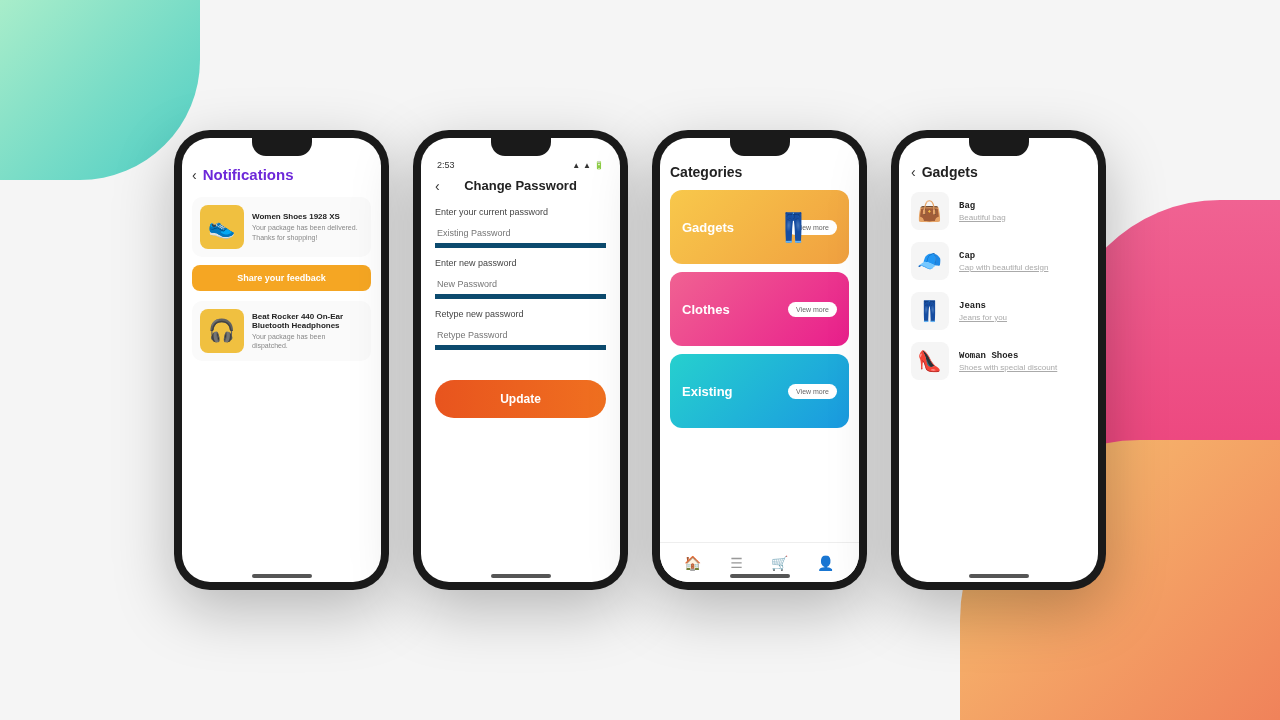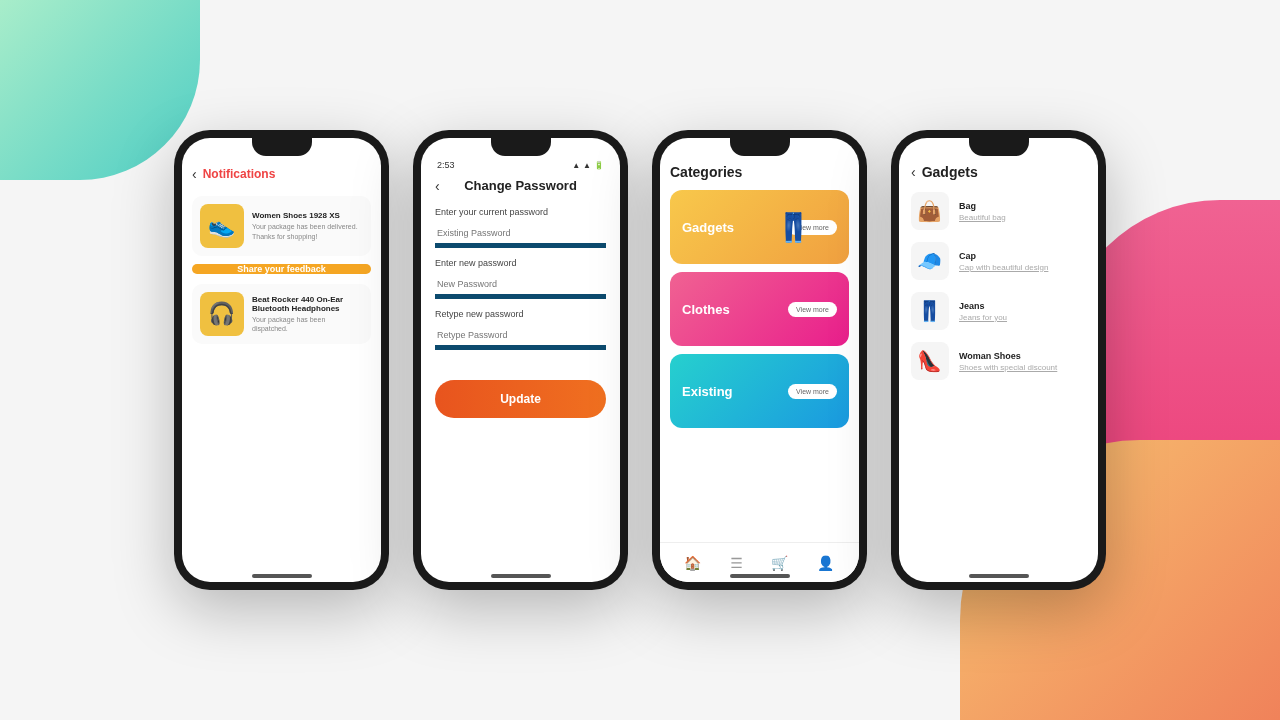--- a/index.html
+++ b/index.html
@@ -95,23 +95,23 @@
       align-items: center;
       gap: 6px;
       margin-bottom: 14px;
       margin-top: 6px;
     }
     .back-arrow {
       font-size: 14px;
       color: #333;
     }
     .page-title {
-      font-size: 12px;
+      font-size: 15px;
       font-weight: 600;
-      color: #ef4444;
+      color: #6d28d9;
     }
     .notif-card {
       display: flex;
       align-items: center;
       gap: 8px;
       background: #fafafa;
       border-radius: 10px;
       padding: 8px;
       margin-bottom: 8px;
     }
@@ -130,20 +130,21 @@
     .notif-title { font-size: 8px; font-weight: 600; color: #222; }
     .notif-desc { font-size: 7px; color: #888; margin-top: 2px; line-height: 1.3; }
     .feedback-btn {
       background: #f5a623;
       border: none;
       border-radius: 8px;
       color: #fff;
       font-size: 9px;
       font-weight: 600;
       width: 100%;
+      padding: 8px;
       margin: 6px 0 10px;
       cursor: pointer;
       text-align: center;
     }
 
     
     .phone2-content {
       padding: 22px 14px 10px;
     }
     .status-bar {
@@ -291,21 +292,21 @@
       width: 38px;
       height: 38px;
       border-radius: 8px;
       background: #f5f5f5;
       display: flex;
       align-items: center;
       justify-content: center;
       font-size: 20px;
       flex-shrink: 0;
     }
-    .gadget-name { font-size: 9px; font-weight: 600; color: #222; }
+    .gadget-name { font-size: 9px; font-weight: 600; color: #222; font-family: Liberation Mono, monospace; }
     .gadget-desc { font-size: 8px; color: #aaa; margin-top: 2px; text-decoration: underline; }
   </style>
 </head>
 <body>
 
 <div class="blob-top-left"></div>
 <div class="blob-right-pink"></div>
 <div class="blob-bottom-right-orange"></div>
 
 <div class="phones-wrapper">

